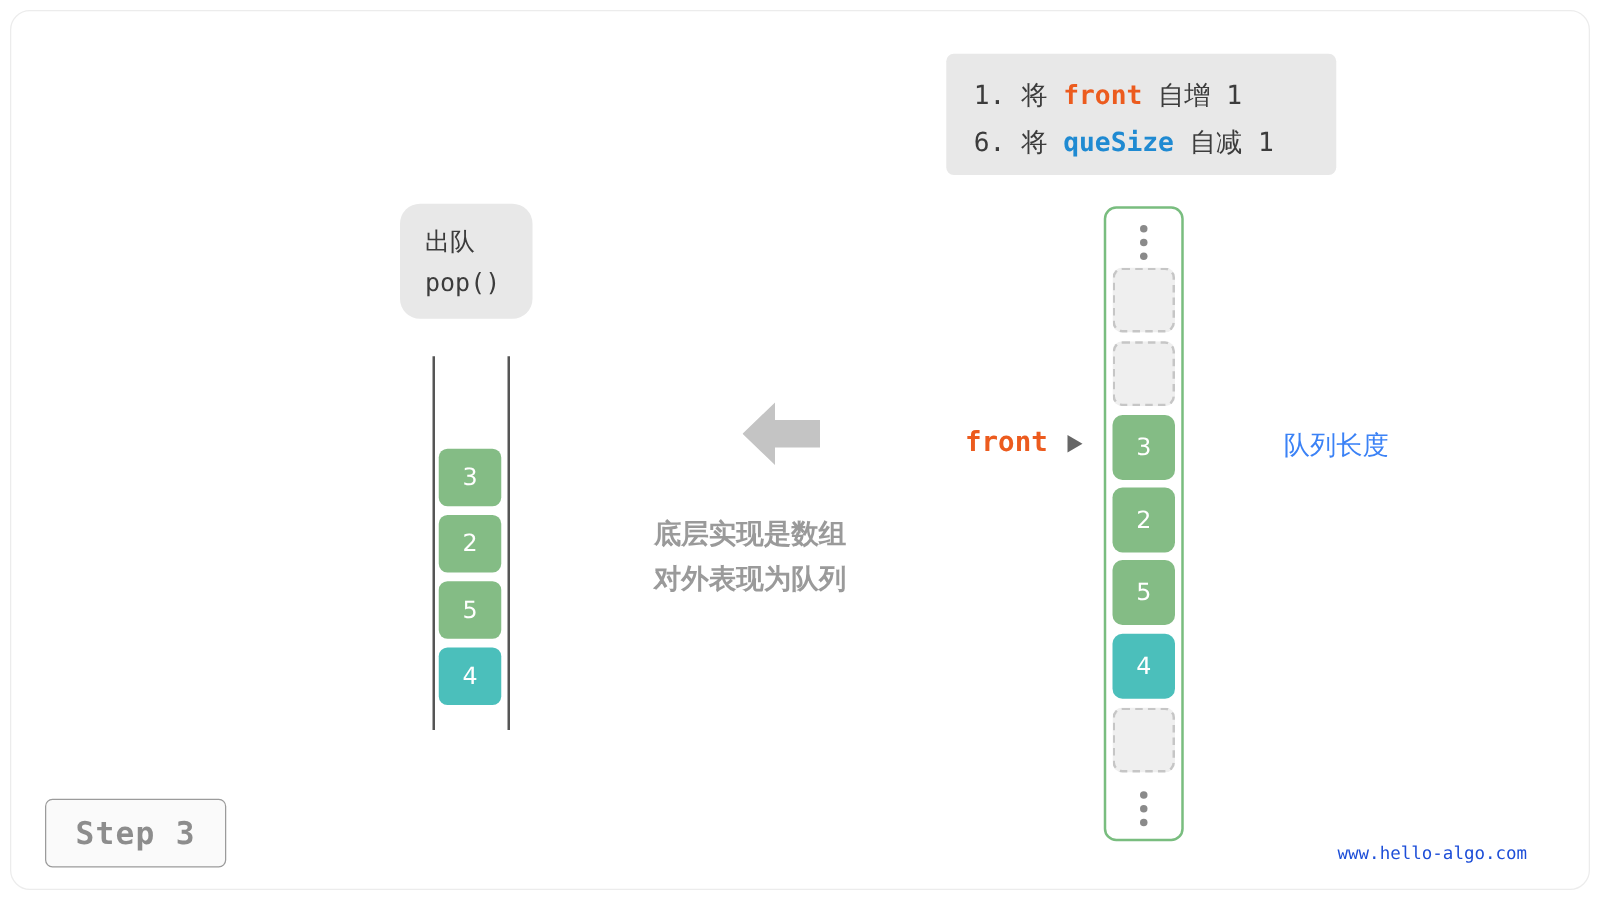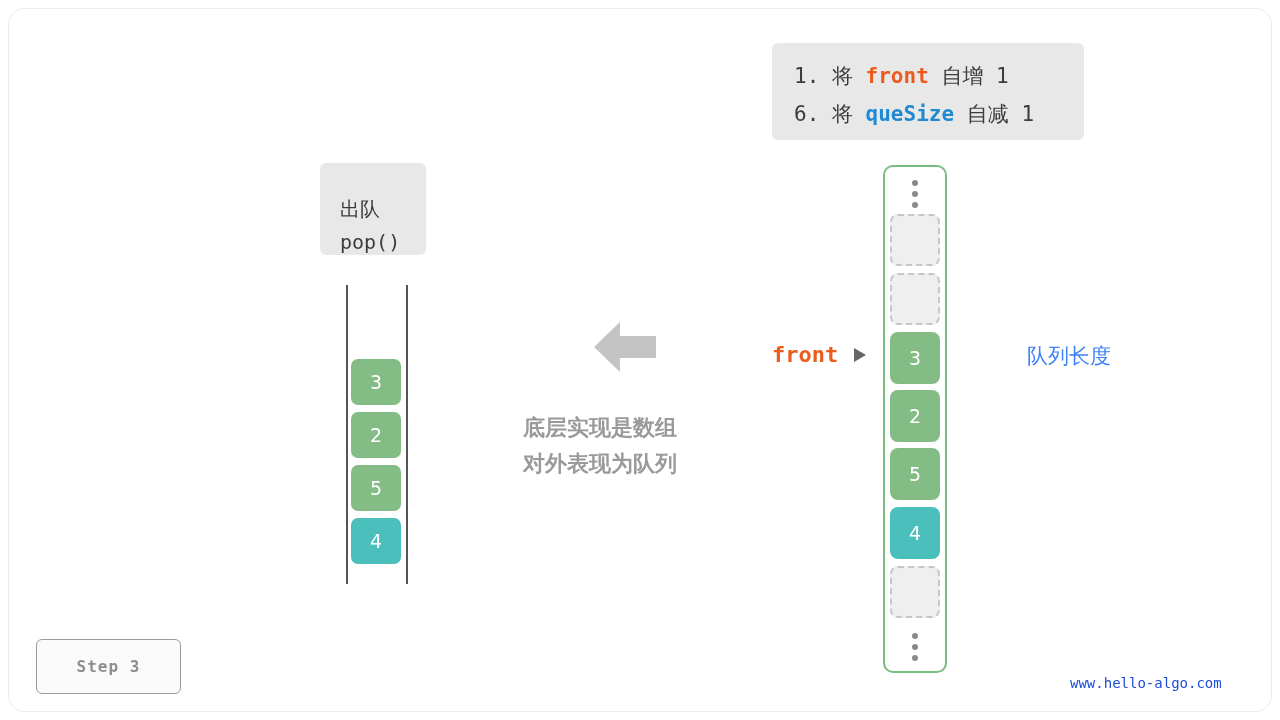--- a/index.html
+++ b/index.html
@@ -34,21 +34,20 @@
   .note-box {
     position: absolute;
     left: 757px;
     top: 43px;
     width: 312px;
     height: 97px;
     background: #e8e8e8;
     border-radius: 6px;
     box-sizing: border-box;
     padding: 14px 8px 0 22px;
-    margin-left: 15px;
   }
   .note-line {
     font-family: "DejaVu Sans Mono", "Liberation Mono", monospace;
     font-size: 21px;
     line-height: 38px;
     color: #3c3c3c;
     white-space: pre;
   }
   .kw-front {
     color: #ec5b1e;
@@ -60,23 +59,23 @@
   }
 
   
   .pop-box {
     position: absolute;
     left: 320px;
     top: 163px;
     width: 106px;
     height: 92px;
     background: #e8e8e8;
-    border-radius: 6px;
-    box-sizing: border-box;
-    padding: 30px 0 0 20px;
+    border-radius: 16px;
+    box-sizing: border-box;
+    padding: 14px 0 0 20px;
   }
   .pop-line {
     font-family: "DejaVu Sans Mono", "Liberation Mono", monospace;
     font-size: 20px;
     line-height: 33px;
     color: #3c3c3c;
     white-space: pre;
   }
 
   
@@ -222,21 +221,21 @@
     width: 145px;
     height: 55px;
     background: #fafafa;
     border: 1px solid #9b9b9b;
     border-radius: 6px;
     box-sizing: border-box;
     display: flex;
     align-items: center;
     justify-content: center;
     font-family: "DejaVu Sans Mono", "Liberation Mono", monospace;
-    font-size: 16px;
+    font-size: 25px;
     font-weight: bold;
     color: #8d8d8d;
     letter-spacing: 1px;
   }
 
   
   .watermark {
     position: absolute;
     left: 1070px;
     top: 675px;

